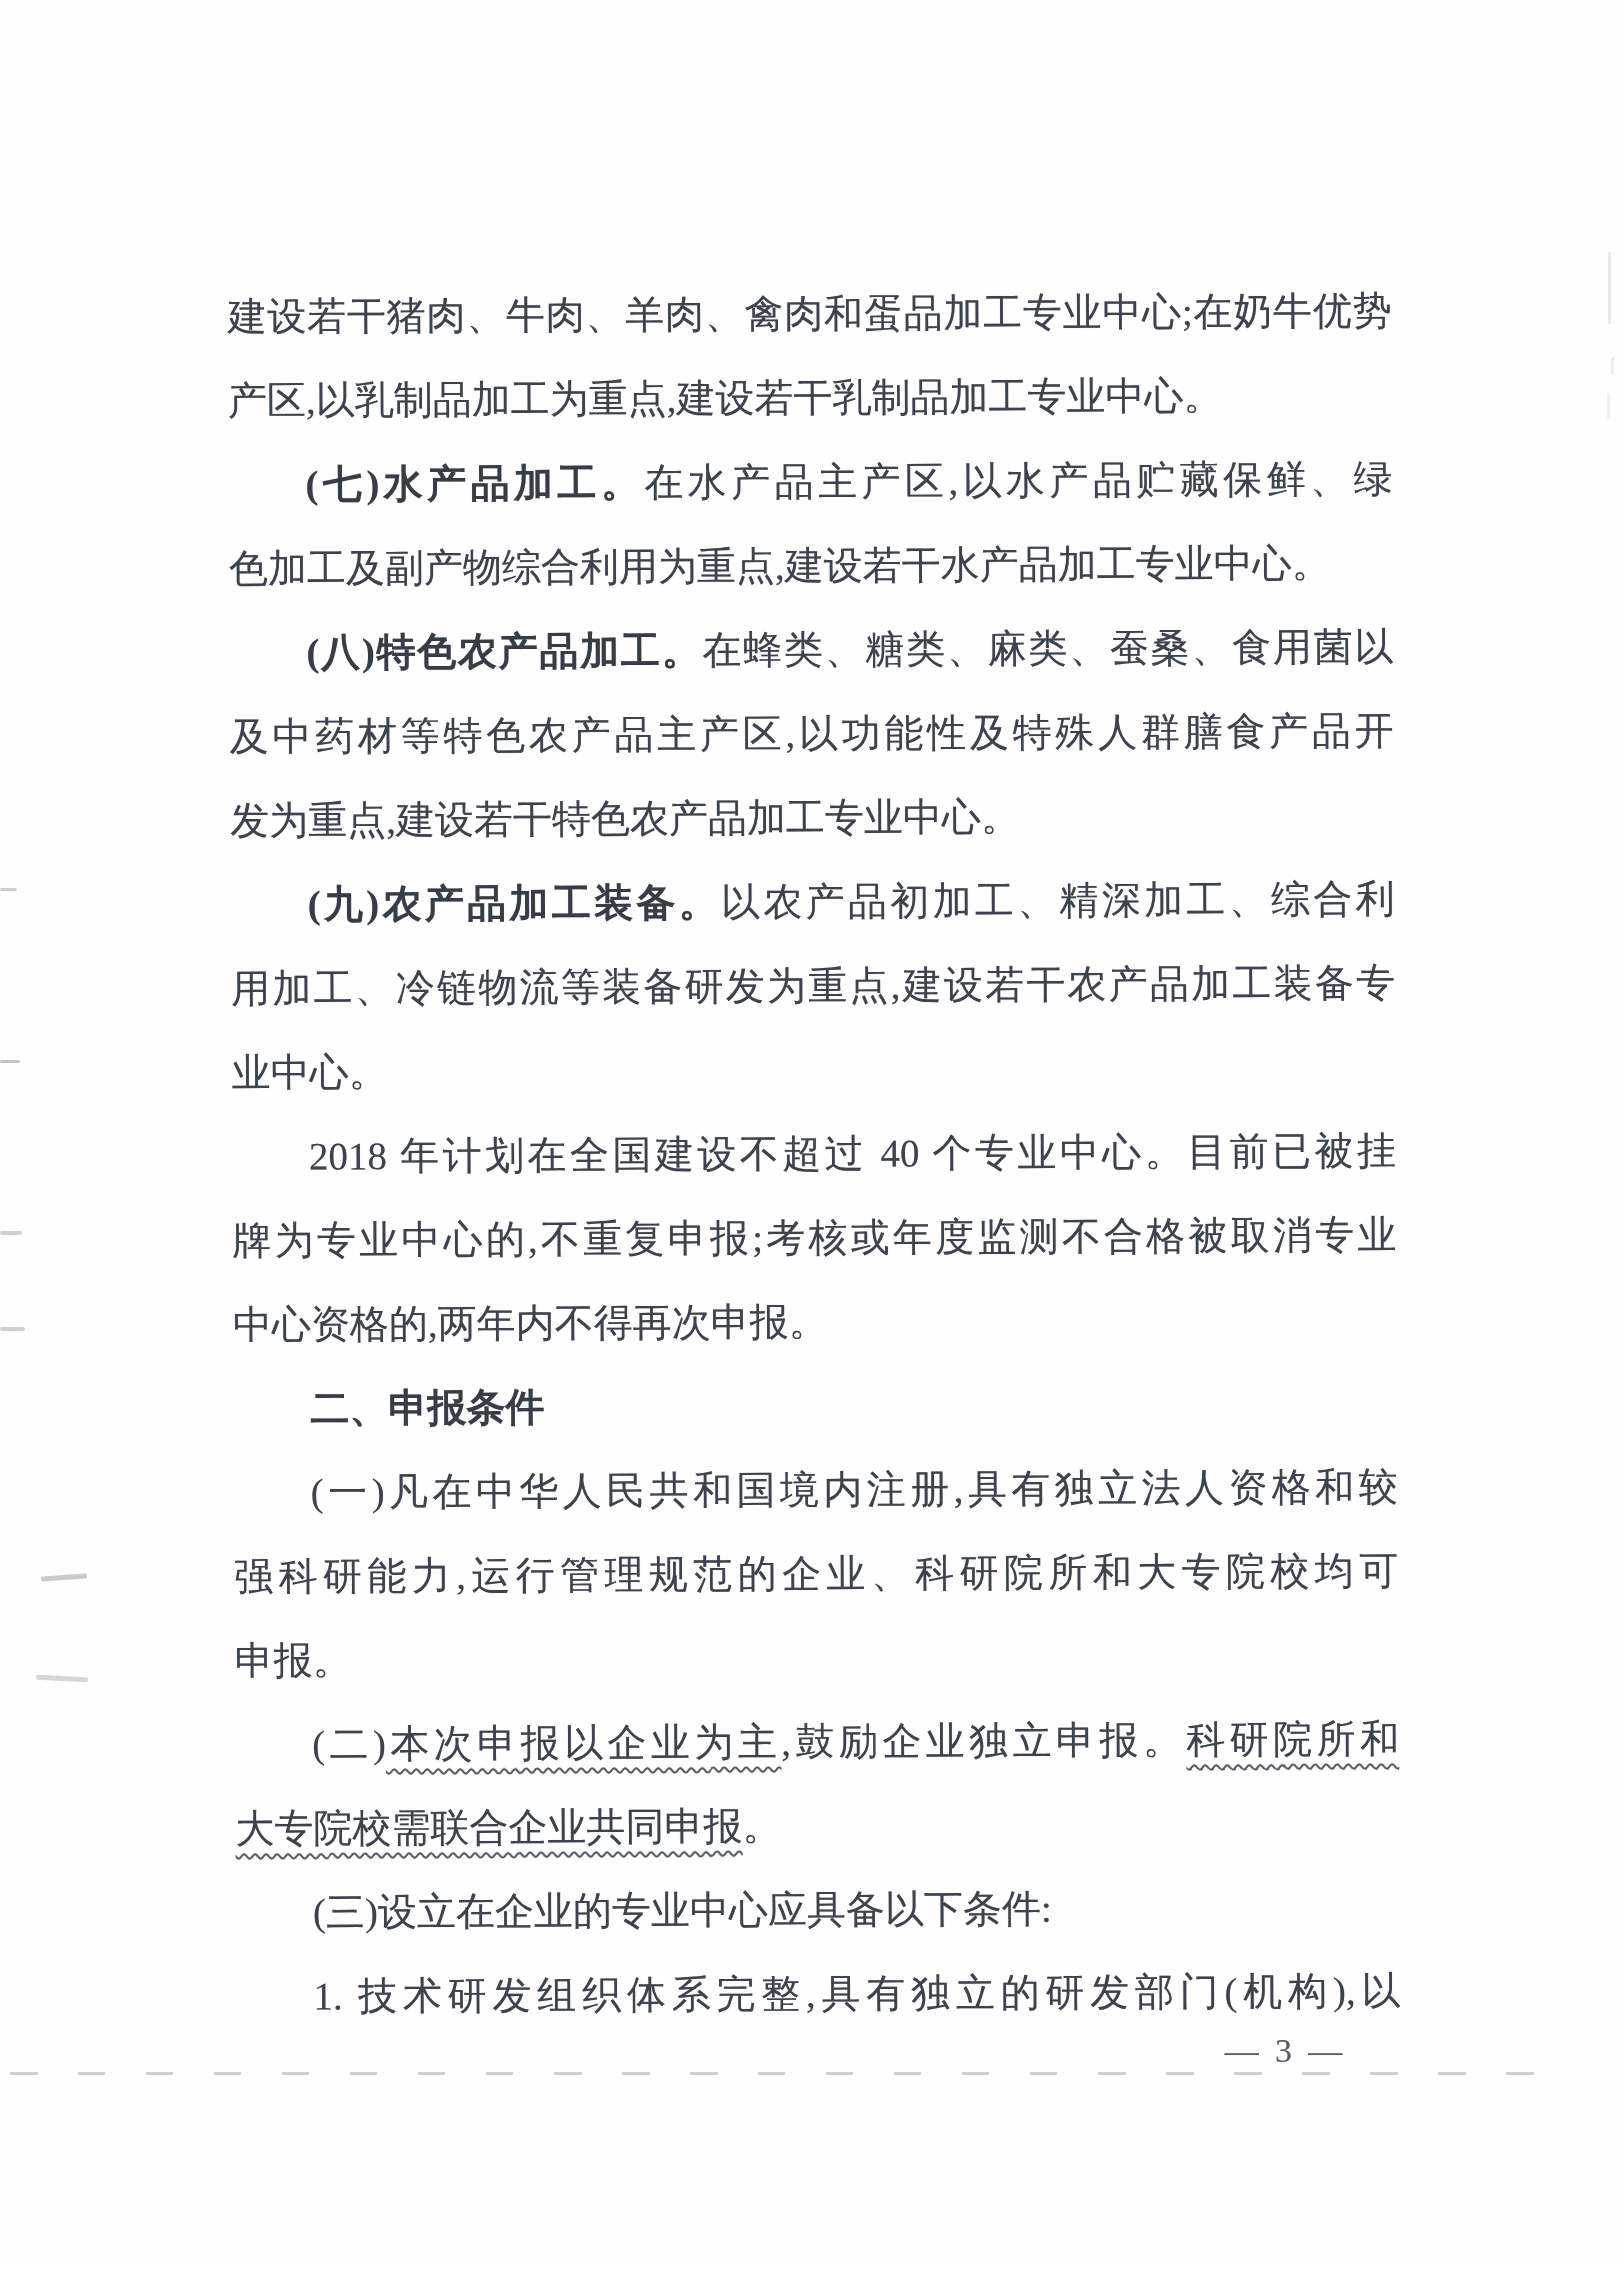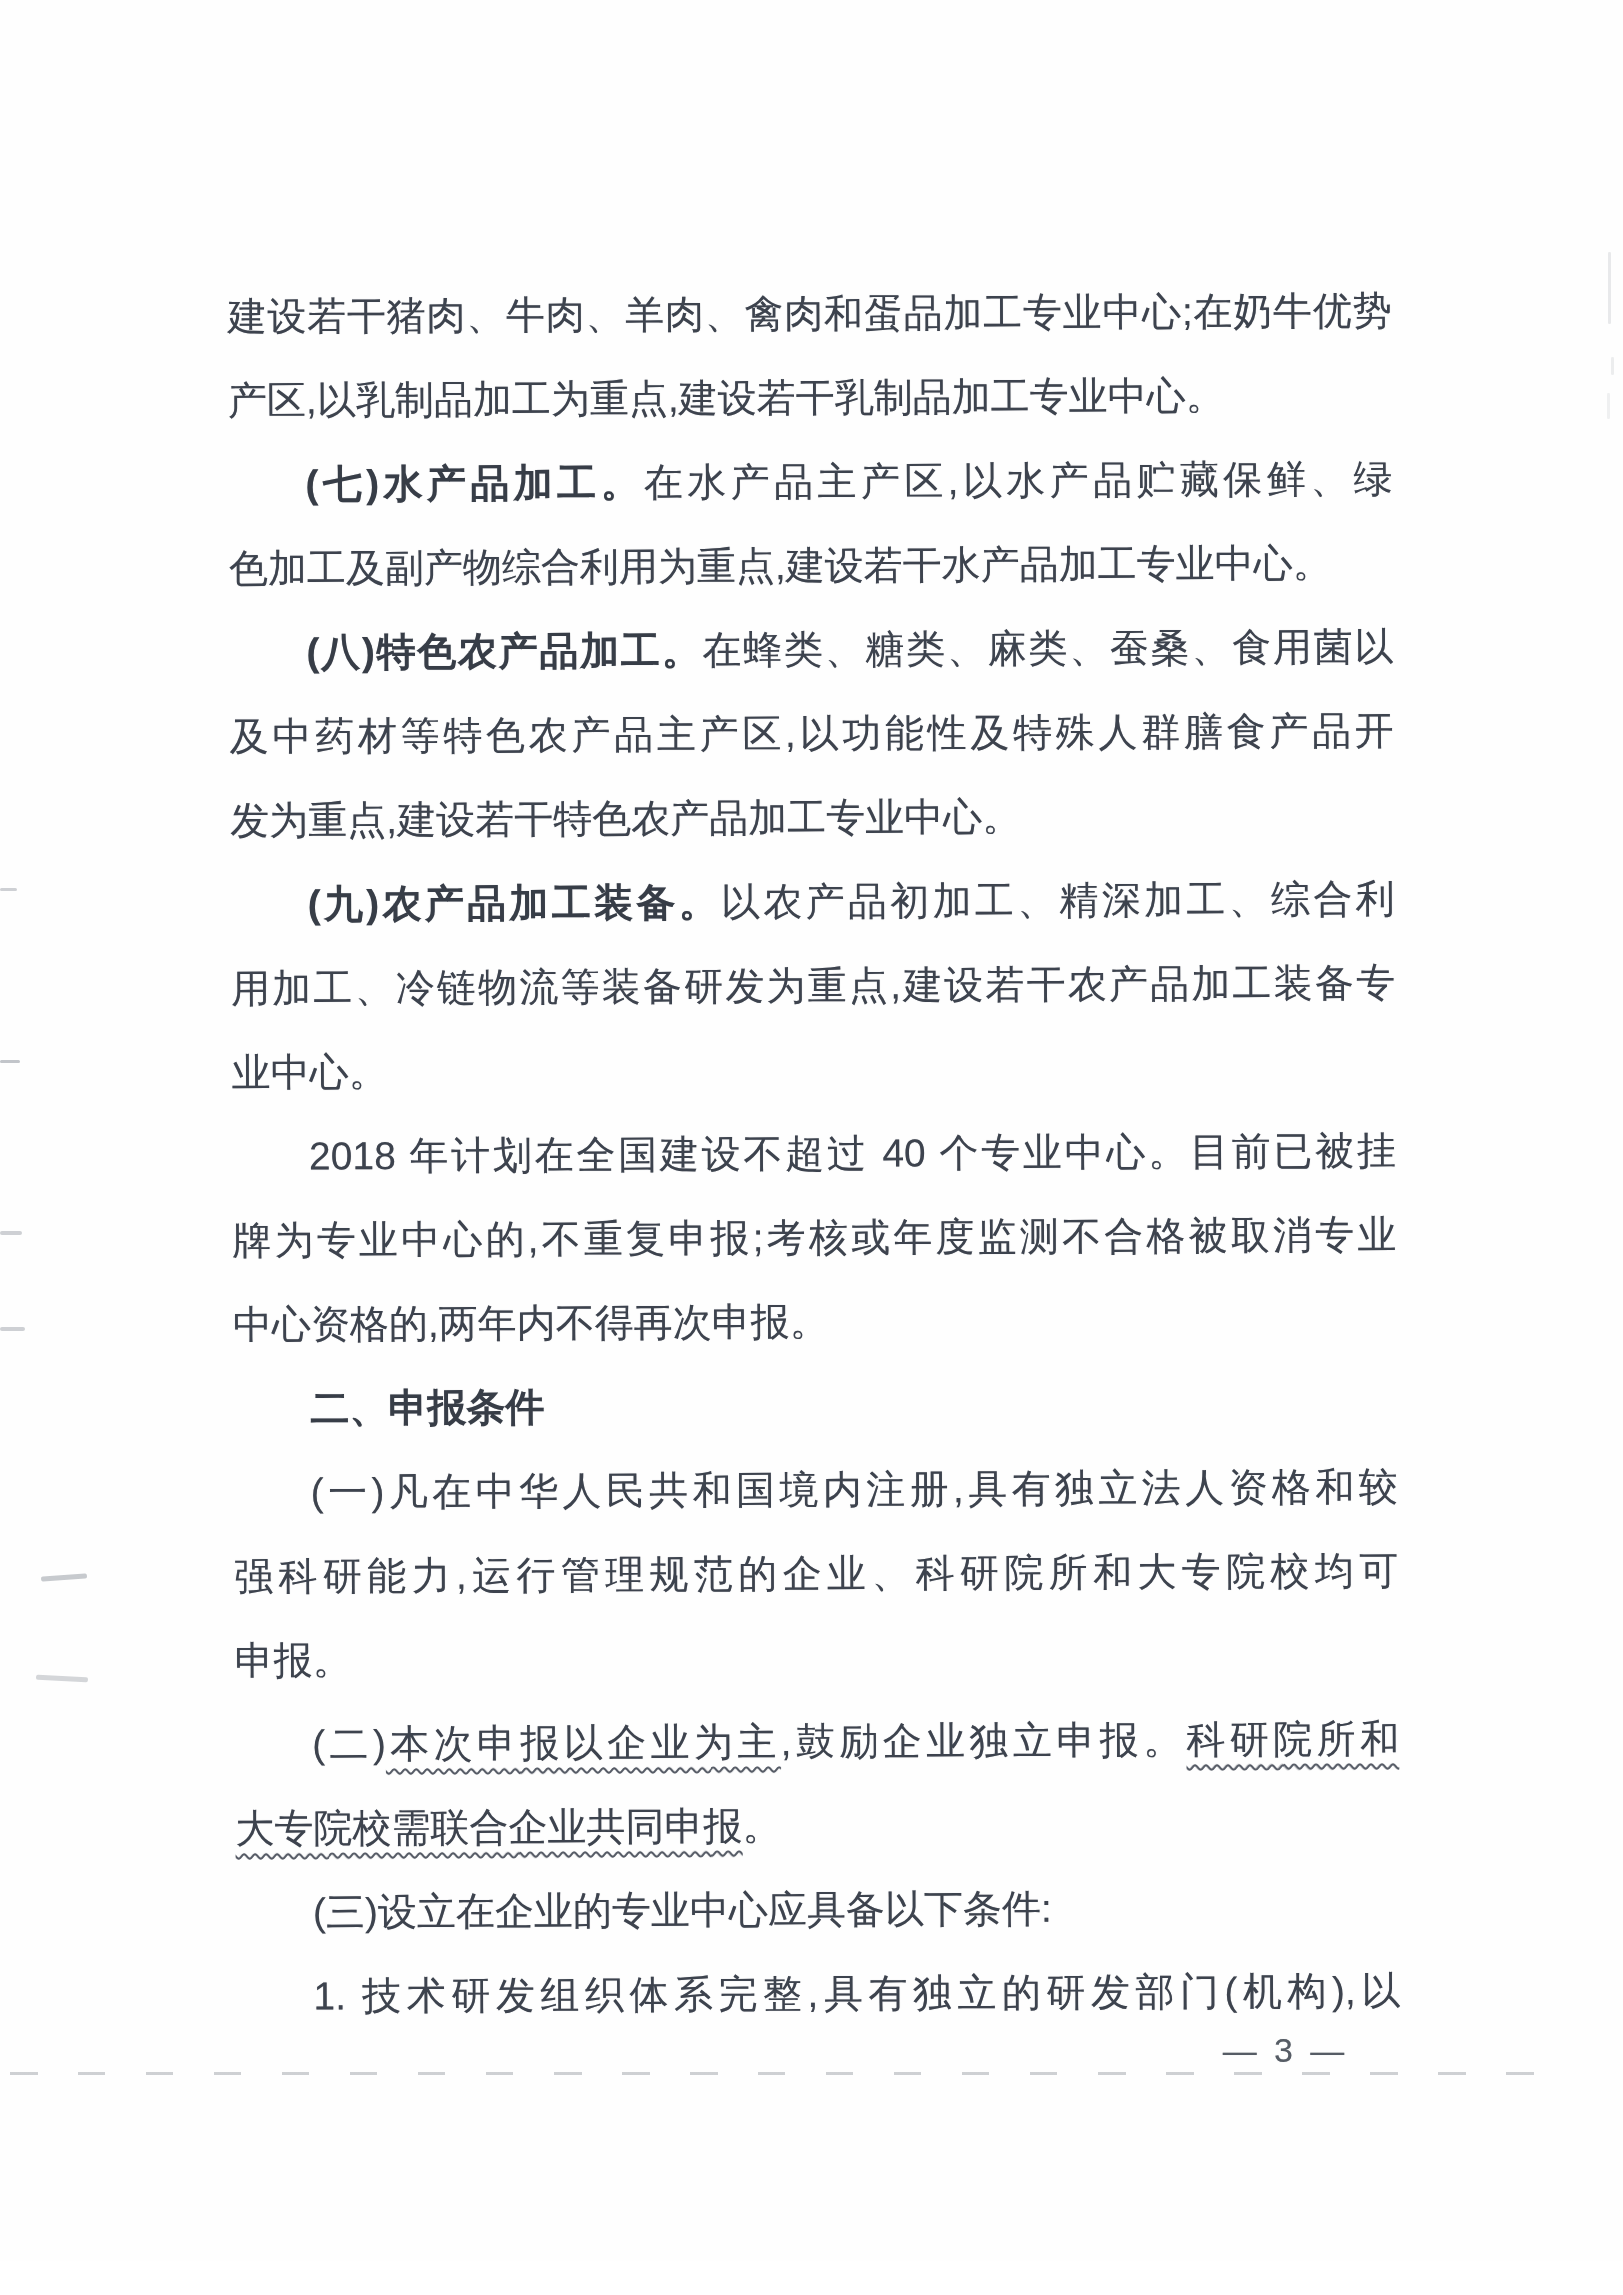--- a/index.html
+++ b/index.html
@@ -2,21 +2,21 @@
 <html lang="zh" style="--ink: #3d434e; --paper: #fefefe;font-size:10.5px"><head>
 <meta charset="utf-8">
 <style>
   * { margin:0; padding:0; box-sizing:border-box; }
   html, body { background:#ffffff; }
   .page {
     position:relative;
     width:1623px; height:2261px;
     background:var(--paper,#fefefe);
     overflow:hidden;
-    font-family:Liberation Sans, sans-serif;
+    font-family:Liberation Serif, serif;
     color:var(--ink,#3d434e);
   }
   .body-text {
     position:absolute;
     left:232px; top:275px; width:1164px;
     font-size:39px;
     transform:rotate(-0.3deg);
     transform-origin:left center;
   }
   .line {

